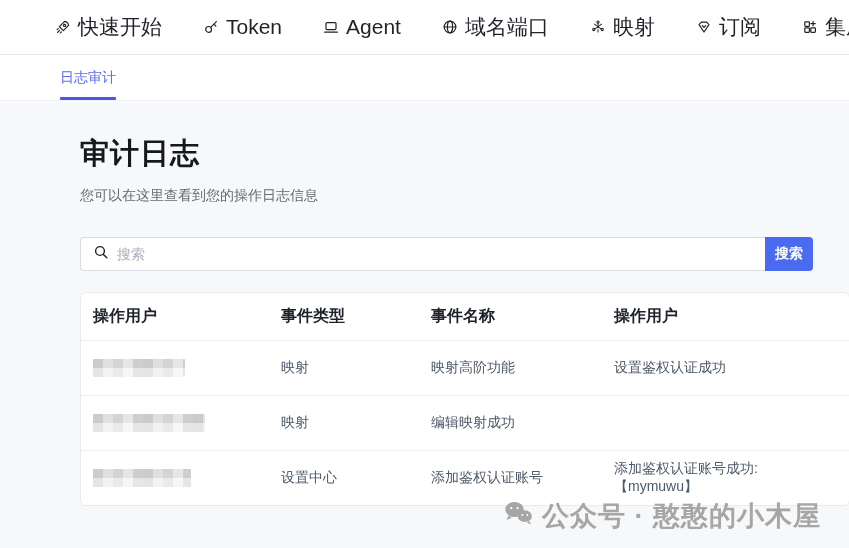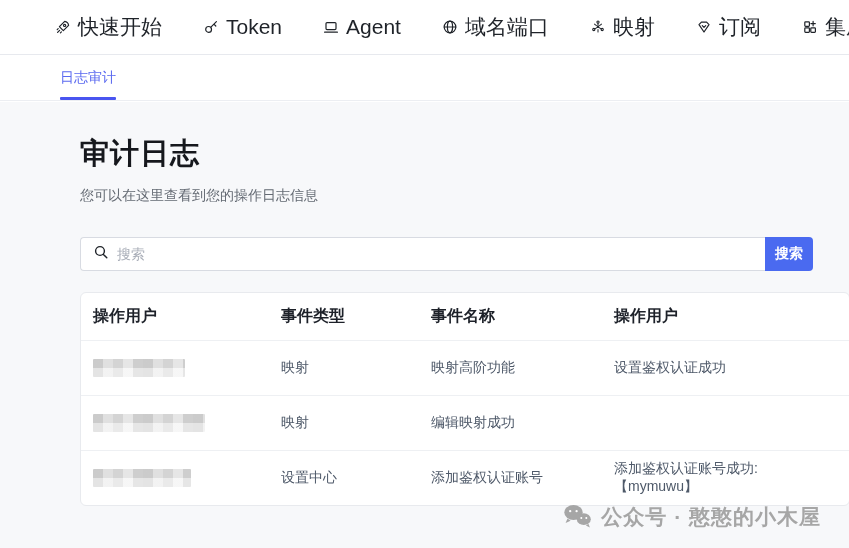--- a/index.html
+++ b/index.html
@@ -77,22 +77,22 @@
   .redacted {
     height:18px; border-radius:1px;
     background-image:
       repeating-linear-gradient(0deg, rgba(255,255,255,.35) 0 9px, rgba(0,0,0,.05) 9px 18px),
       repeating-linear-gradient(90deg, #d6d6d6 0 10px, #ececec 10px 20px, #dfdfdf 20px 30px, #f2f2f2 30px 40px, #d9d9d9 40px 50px);
   }
 
   
   .watermark {
     position:absolute; right:28px; bottom:14px;
-    display:flex; gap:9px;
-    color:#a6a6a6; font-size:21px; font-weight:700; letter-spacing:1px;
+    display:flex; align-items:center; gap:9px;
+    color:#a6a6a6; font-size:27px; font-weight:700; letter-spacing:1px;
   }
 </style>
 </head>
 <body>
 
 <nav class="topnav">
 
   <div class="nav-item">
     <span>
       <svg width="16" height="16" viewBox="0 0 16 16" fill="none" stroke="currentColor" stroke-width="1.2" stroke-linecap="round" stroke-linejoin="round">

